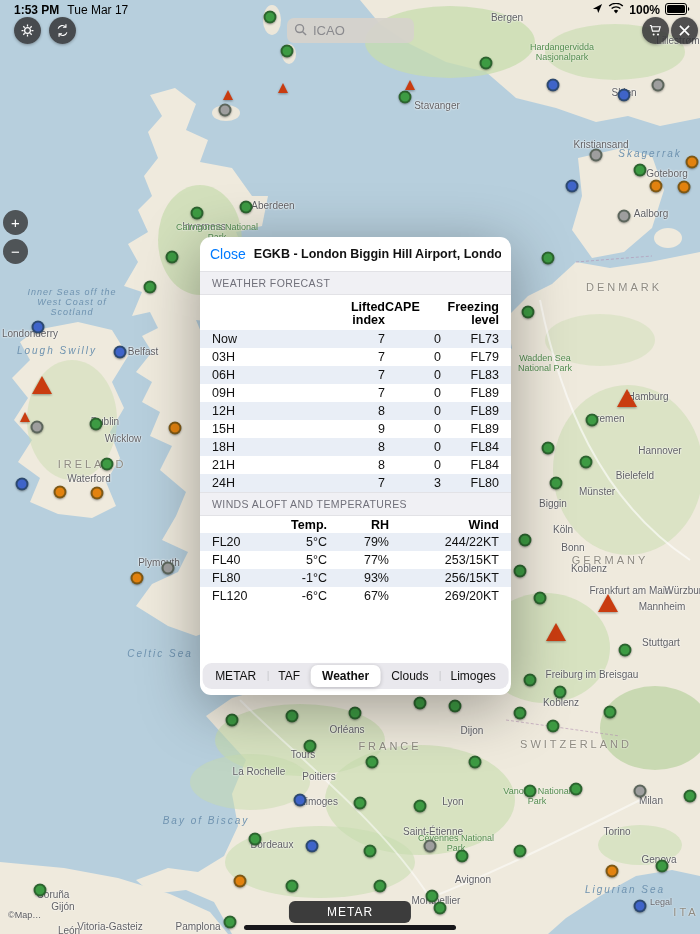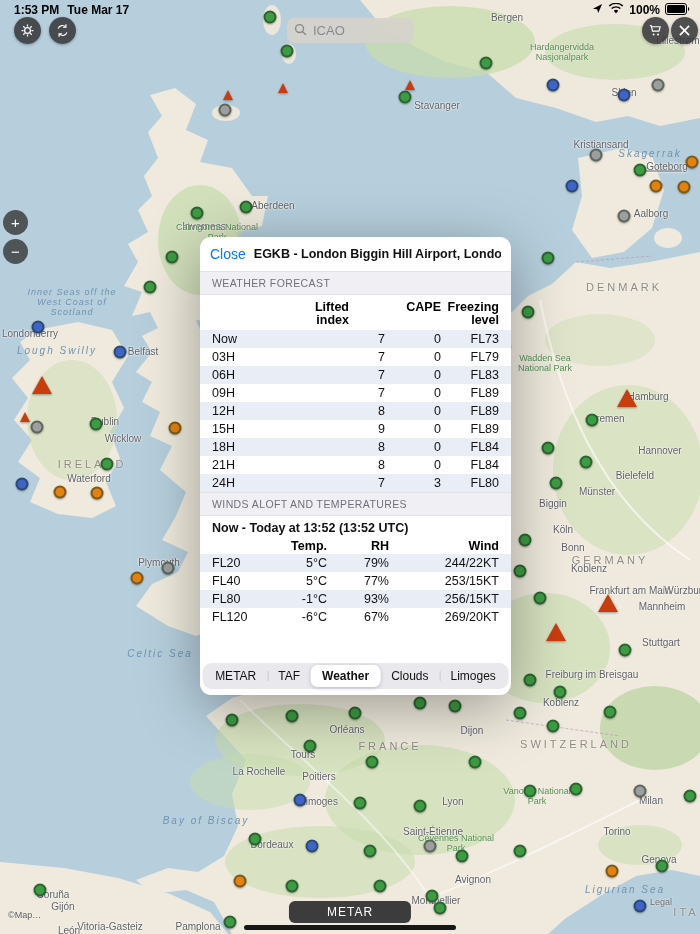--- a/index.html
+++ b/index.html
@@ -17,42 +17,42 @@
   .waterblock{font-size:9px;font-style:italic;color:#6f93b0;white-space:normal;width:95px;text-align:center;letter-spacing:1px;}
   .park{font-size:9px;color:#538c4e;white-space:normal;width:84px;text-align:center;text-shadow:0 0 2px #fff;}
   .marker{position:absolute;transform:translate(-50%,-50%);}
   .station{width:13px;height:13px;border-radius:50%;border:2px solid rgba(25,45,25,0.5);box-shadow:0 1px 2px rgba(0,0,0,0.35);box-sizing:border-box;}
   .hazard{width:0;height:0;border-left:10px solid transparent;border-right:10px solid transparent;border-bottom:18px solid #c93c10;filter:drop-shadow(0 1px 1px rgba(0,0,0,0.35));}
   .hazard.sm{border-left-width:5px;border-right-width:5px;border-bottom-width:10px;}
 
   
   #status-bar{position:absolute;left:0;top:0;width:100%;height:20px;z-index:25;display:flex;align-items:center;font-size:12px;color:#000;}
   #status-left{display:flex;gap:8px;margin-left:14px;font-weight:700;}
-  #status-left .date{font-weight:700;}
+  #status-left .date{font-weight:400;}
   #status-right{margin-left:auto;margin-right:10px;display:flex;align-items:center;gap:5px;font-weight:600;}
 
   
   .round-btn{position:absolute;width:27px;height:27px;border-radius:50%;background:rgba(52,52,54,0.85);z-index:26;display:flex;align-items:center;justify-content:center;box-shadow:0 1px 3px rgba(0,0,0,0.3);}
   #search-bar{position:absolute;left:287px;top:18px;width:127px;height:25px;z-index:26;background:rgba(214,211,203,0.92);border-radius:7px;display:flex;align-items:center;padding:0 7px;box-sizing:border-box;gap:4px;}
   #search-bar input{border:none;background:transparent;outline:none;width:100%;font-size:13px;color:#6d28d9;font-family:"Liberation Sans","DejaVu Sans",sans-serif;}
   #search-bar input::placeholder{color:#8a8a8e;}
 
   
   .side-btn{position:absolute;left:3px;width:25px;height:25px;border-radius:50%;background:rgba(52,52,54,0.8);z-index:26;color:#fff;display:flex;align-items:center;justify-content:center;font-size:15px;line-height:1;}
 
   
   #modal{position:absolute;left:200px;top:237px;width:311px;height:458px;background:#fff;border-radius:11px;z-index:30;box-shadow:0 12px 60px rgba(0,0,0,0.35);overflow:hidden;}
   #modal-header{display:flex;align-items:center;height:34px;padding:0 10px;}
   #modal-close{color:#007aff;font-size:14px;margin-right:8px;cursor:pointer;flex:none;}
   #modal-title{font-weight:700;font-size:12.5px;white-space:nowrap;overflow:hidden;color:#111;}
   .band{background:#f0f0f4;color:#70707a;font-size:10.5px;letter-spacing:0.4px;padding:5px 12px;border-top:1px solid #e2e2e6;border-bottom:1px solid #e2e2e6;}
   .fh{display:flex;padding:6px 12px 3px;font-weight:700;line-height:13px;font-size:12.5px;align-items:flex-start;}
   .fh .sp{flex:1;}
   .fh .h1{width:88px;padding-left:42px;box-sizing:border-box;text-align:right;}
-  .fh .h2{width:56px;text-align:right;padding-left:36px;}
+  .fh .h2{width:56px;text-align:left;}
   .fh .h3{width:58px;padding-left:4px;box-sizing:border-box;text-align:right;}
   .fr,.wr{display:flex;padding:0 12px;height:18px;line-height:18px;font-size:12.5px;color:#111;}
   .fr .lab,.wr .lab{flex:1;text-align:left;}
   .fr .v1{width:88px;text-align:right;}
   .fr .v2{width:56px;text-align:right;}
   .fr .v3{width:58px;text-align:right;}
   #forecast-rows .fr:nth-child(odd){background:#e9eef6;}
   .subtitle{font-weight:700;font-size:12.5px;padding:5px 12px 2px;color:#111;}
   .wh{display:flex;font-weight:700;padding:2px 12px 1px;font-size:12.5px;}
   .wh .sp{flex:1;}
@@ -125,21 +125,21 @@
       <div class="map-label country" style="left: 390px; top: 746px;">FRANCE</div>
       <div class="map-label country" style="left: 610px; top: 560px;">GERMANY</div>
       <div class="map-label country" style="left: 576px; top: 744px;">SWITZERLAND</div>
       <div class="map-label country" style="left: 624px; top: 287px; text-align: right;">DENMARK</div>
       <div class="map-label country" style="left: 686px; top: 912px;">ITA</div>
       <div class="map-label city" style="left: 507px; top: 17px;">Bergen</div>
       <div class="map-label city" style="left: 437px; top: 105px;">Stavanger</div>
       <div class="map-label city" style="left: 678px; top: 40px;">Lillestrøm</div>
       <div class="map-label city" style="left: 624px; top: 92px;">Skien</div>
       <div class="map-label city" style="left: 601px; top: 144px;">Kristiansand</div>
-      <div class="map-label city" style="left: 667px; top: 166px; text-decoration: underline;">Goteborg</div>
+      <div class="map-label city" style="left: 667px; top: 173px;">Goteborg</div>
       <div class="map-label city" style="left: 651px; top: 213px;">Aalborg</div>
       <div class="map-label city" style="left: 273px; top: 205px;">Aberdeen</div>
       <div class="map-label city" style="left: 204px; top: 226px;">Inverness</div>
       <div class="map-label city" style="left: 143px; top: 351px;">Belfast</div>
       <div class="map-label city" style="left: 30px; top: 333px;">Londonderry</div>
       <div class="map-label city" style="left: 105px; top: 421px;">Dublin</div>
       <div class="map-label city" style="left: 123px; top: 438px;">Wicklow</div>
       <div class="map-label city" style="left: 89px; top: 478px;">Waterford</div>
       <div class="map-label city" style="left: 159px; top: 562px;">Plymouth</div>
       <div class="map-label city" style="left: 648px; top: 396px;">Hamburg</div>
@@ -403,21 +403,20 @@
         </div>
       <div class="fr">
           <span class="lab">24H</span>
           <span class="v1">7</span>
           <span class="v2">3</span>
           <span class="v3">FL80</span>
         </div>
     </div>
 
     <div class="band">WINDS ALOFT AND TEMPERATURES</div>
-    <div class="subtitle">Now - Today at 13:52 (13:52 UTC)</div>
 
     <div class="wh">
       <span class="sp"></span>
       <span class="t">Temp.</span>
       <span class="r">RH</span>
       <span class="w">Wind</span>
     </div>
 
     <div id="winds-rows">
       <div class="wr">

